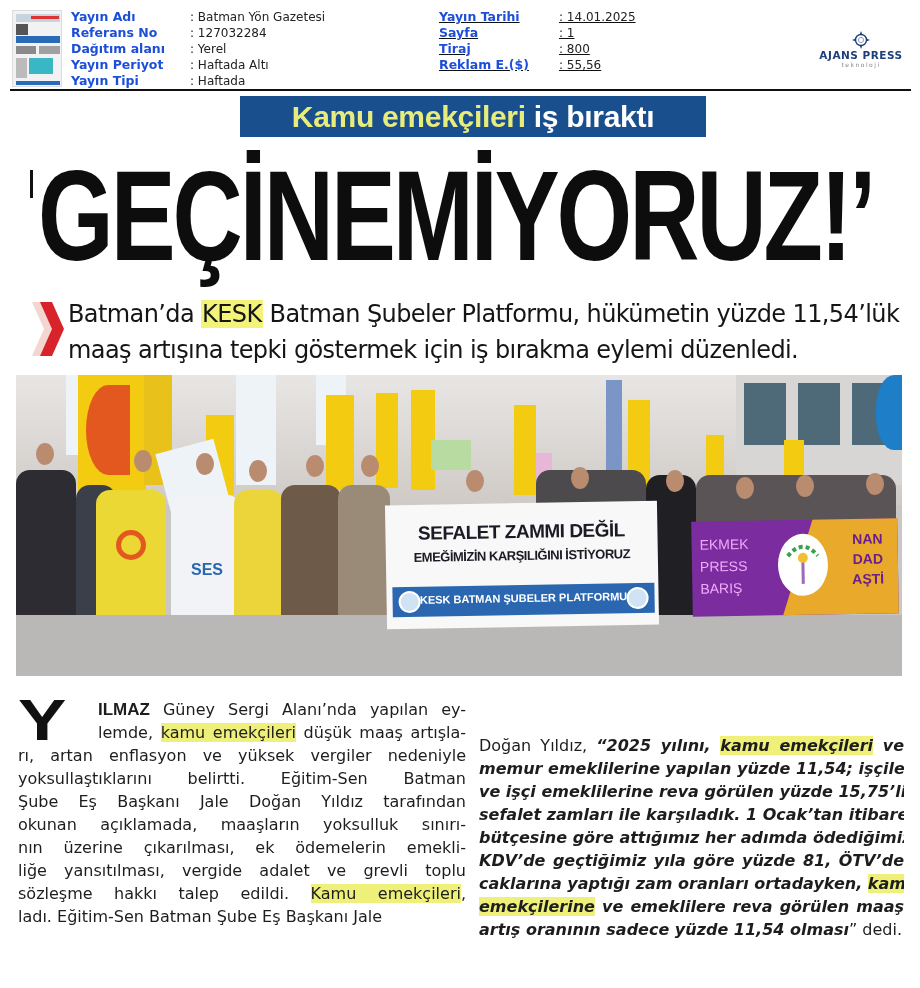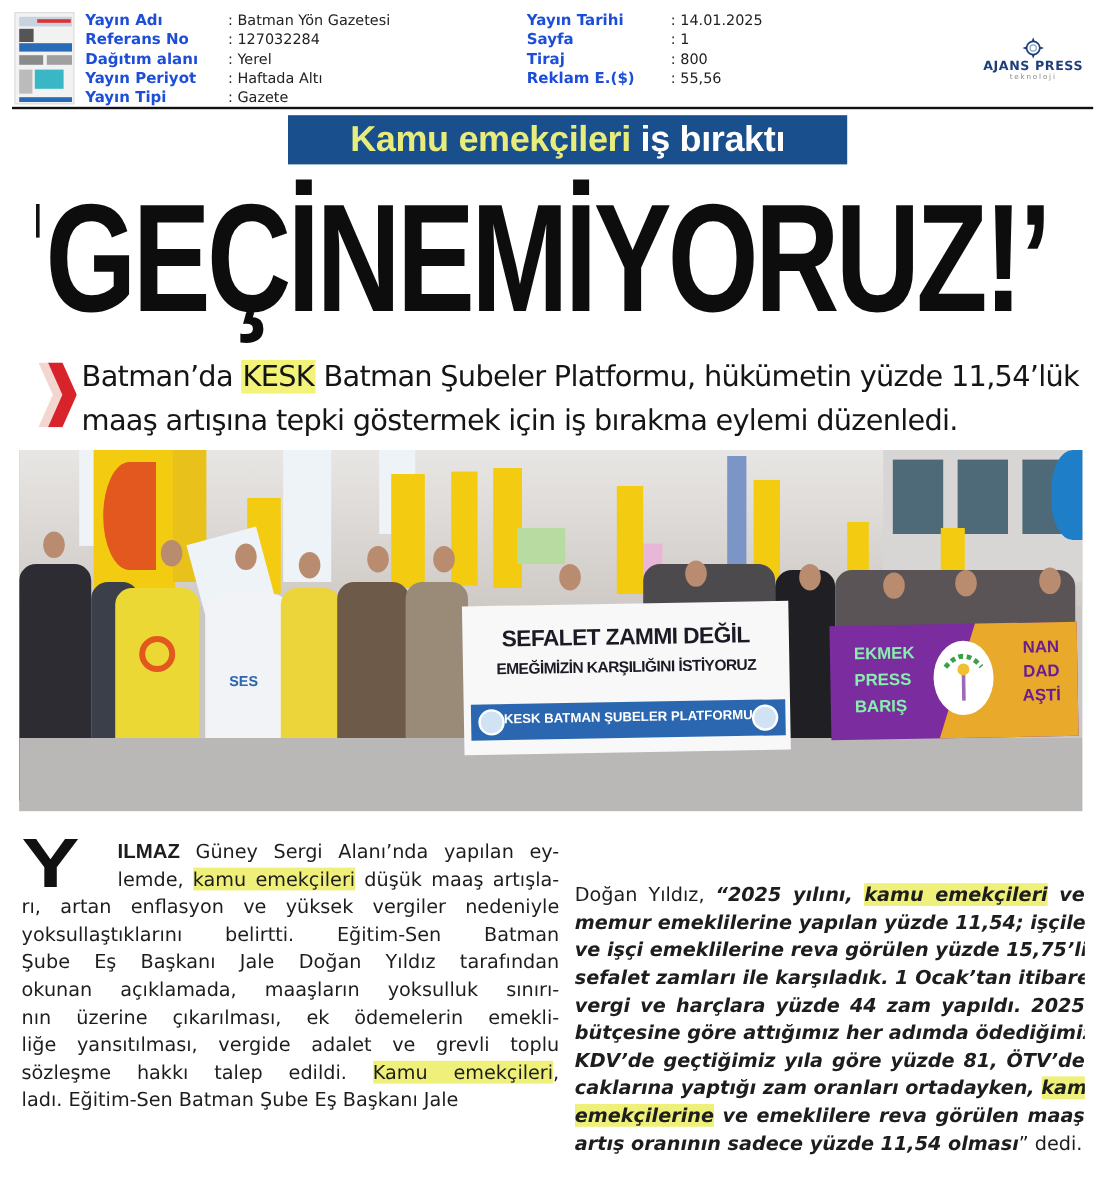--- a/index.html
+++ b/index.html
@@ -17,21 +17,21 @@
   .thumb .t6 { position: absolute; left: 16px; top: 47px; width: 24px; height: 16px; background: #3ab7c4; }
   .thumb .t7 { position: absolute; left: 3px; top: 47px; width: 11px; height: 20px; background: #bbb; }
   .thumb .t8 { position: absolute; left: 3px; top: 70px; width: 44px; height: 4px; background: #2a6bb8; }
 
   .meta { position: absolute; top: 9px; font-size: 12.5px; line-height: 16px; }
   .meta-row { display: flex; height: 16px; white-space: nowrap; }
   .meta .lbl { font-weight: bold; color: #1d4ed8; font-family: "DejaVu Sans", sans-serif; font-size: 12.5px; }
   .meta .val { color: #222; font-family: "DejaVu Sans", sans-serif; font-size: 12px; }
   .meta-left { left: 71px; }
   .meta-left .lbl { width: 119px; }
-  .meta-right { left: 439px; }
+  .meta-right { left: 439px; text-decoration: underline; }
   .meta-right .lbl { width: 120px; }
 
   .logo { position: absolute; left: 812px; top: 31px; width: 98px; height: 42px; text-align: center; }
   .logo-mark { width: 18px; height: 18px; margin: 0 auto; position: relative; }
   .logo-name { font-family: "DejaVu Sans", sans-serif; font-weight: bold; font-size: 10.5px; color: #1d3f7a; letter-spacing: 0.5px; line-height: 12px; }
   .logo-sub { font-family: "DejaVu Sans", sans-serif; font-size: 6px; color: #888; letter-spacing: 1.5px; line-height: 7px; }
 
   .rule { position: absolute; left: 10px; top: 89px; width: 901px; height: 2px; background: #111; }
 
   
@@ -61,21 +61,21 @@
   .photo .person { position: absolute; border-radius: 14px 14px 4px 4px; }
   .photo .head { position: absolute; width: 18px; height: 22px; border-radius: 50%; background: #b98c70; }
   .banner-kesk { position: absolute; left: 370px; top: 128px; width: 272px; height: 124px; background: #f8f8f8; transform: rotate(-1deg); }
   .banner-kesk .l1 { position: absolute; left: 0; top: 18px; width: 100%; text-align: center; font-family: "Liberation Sans", sans-serif; font-weight: bold; font-size: 19px; color: #1b1b25; letter-spacing: -0.5px; }
   .banner-kesk .l2 { position: absolute; left: 0; top: 45px; width: 100%; text-align: center; font-family: "Liberation Sans", sans-serif; font-weight: bold; font-size: 13px; color: #1b1b25; letter-spacing: -0.5px; }
   .banner-kesk .band { position: absolute; left: 6px; top: 82px; width: 262px; height: 30px; background: #2a67b0; }
   .banner-kesk .band span { position: absolute; left: 0; top: 7px; width: 100%; text-align: center; color: #fff; font-family: "Liberation Sans", sans-serif; font-weight: bold; font-size: 11px; }
   .banner-kesk .seal { position: absolute; top: 4px; width: 22px; height: 22px; border-radius: 50%; background: #cfe3f5; border: 2px solid #fff; }
   .banner-dem { position: absolute; left: 676px; top: 145px; width: 206px; height: 95px; background: #7b2c9e; overflow: hidden; transform: rotate(-1deg); }
   .banner-dem .or { position: absolute; left: 105px; top: -10px; width: 140px; height: 120px; background: #e9a92a; transform: skewX(-18deg); }
-  .banner-dem .dl { position: absolute; left: 20px; top: 12px; font-family: "Liberation Sans", sans-serif; font-weight: bold; font-size: 14px; line-height: 22px; color: #86efac; }
+  .banner-dem .dl { position: absolute; left: 8px; top: 12px; font-family: "Liberation Sans", sans-serif; font-weight: normal; font-size: 14px; line-height: 22px; color: #f0abfc; }
   .banner-dem .dr { position: absolute; left: 160px; top: 10px; font-family: "Liberation Sans", sans-serif; font-weight: bold; font-size: 14px; line-height: 20px; color: #6a1e8e; text-align: center; }
   .banner-dem .tree { position: absolute; left: 86px; top: 14px; width: 50px; height: 62px; border-radius: 50%; background: #ffffff; }
 
   
   .col { position: absolute; top: 698px; width: 450px; font-size: 16px; line-height: 23px; color: #1d1d1d; text-align: justify; }
   .col-left { left: 18px; width: 448px; }
   .col-right { left: 479px; width: 425px; margin-top: 36px; }
   .col .ln { display: block; height: 23px; white-space: nowrap; text-align: justify; text-align-last: justify; overflow: hidden; }
   .col .ln.last { text-align-last: left; }
   .col .hl { background: #eef07a; }
@@ -110,21 +110,21 @@
   <div class="meta-row">
     <span class="lbl">Dağıtım alanı</span>
     <span class="val">: Yerel</span>
   </div>
   <div class="meta-row">
     <span class="lbl">Yayın Periyot</span>
     <span class="val">: Haftada Altı</span>
   </div>
   <div class="meta-row">
     <span class="lbl">Yayın Tipi</span>
-    <span class="val">: Gazete</span>
+    <span class="val">: Haftada</span>
   </div>
 </div>
 
 <div class="meta meta-right">
   <div class="meta-row">
     <span class="lbl">Yayın Tarihi</span>
     <span class="val">: 14.01.2025</span>
   </div>
   <div class="meta-row">
     <span class="lbl">Sayfa</span>
@@ -204,21 +204,21 @@
   <div class="wflag" style="left:590px;top:5px;width:16px;height:90px;background:#7b96c6;"></div>
   <div class="flag" style="left:612px;top:25px;width:22px;height:100px;"></div>
   <div class="flag" style="left:690px;top:60px;width:18px;height:75px;"></div>
   <div class="flag" style="left:768px;top:65px;width:20px;height:65px;"></div>
 
   <div class="person" style="left:0;top:95px;width:60px;height:200px;background:#2c2c32;"></div>
   <div class="person" style="left:60px;top:110px;width:40px;height:185px;background:#3a3f4a;"></div>
   <div class="person" style="left:80px;top:115px;width:70px;height:185px;background:#ebd834;"></div>
   <div style="position:absolute;left:100px;top:155px;width:30px;height:30px;border-radius:50%;border:5px solid #e2581e;"></div>
   <div class="person" style="left:155px;top:120px;width:70px;height:180px;background:#f1f3f6;"></div>
-  <div style="position:absolute;left:175px;top:186px;font-family:'Liberation Sans',sans-serif;font-weight:bold;font-size:12px;color:#2a67b0;">SES</div>
+  <div style="position:absolute;left:175px;top:186px;font-family:'Liberation Sans',sans-serif;font-weight:bold;font-size:16px;color:#2a67b0;">SES</div>
   <div class="person" style="left:218px;top:115px;width:50px;height:185px;background:#ecd53a;"></div>
   <div class="person" style="left:265px;top:110px;width:60px;height:190px;background:#6d5a48;"></div>
   <div class="person" style="left:322px;top:110px;width:52px;height:190px;background:#9a8a78;"></div>
   <div class="person" style="left:520px;top:95px;width:110px;height:160px;background:#4c4a4c;"></div>
   <div class="person" style="left:630px;top:100px;width:50px;height:160px;background:#1f1f24;"></div>
   <div class="person" style="left:680px;top:100px;width:200px;height:70px;background:#5a5456;"></div>
   <div class="head" style="left:20px;top:68px;"></div>
   <div class="head" style="left:118px;top:75px;"></div>
   <div class="head" style="left:180px;top:78px;"></div>
   <div class="head" style="left:233px;top:85px;"></div>
@@ -275,19 +275,18 @@
     <span class="ln"><span>nın üzerine çıkarılması, ek ödemelerin emekli-</span></span>
     <span class="ln"><span>liğe yansıtılması, vergide adalet ve grevli toplu</span></span>
     <span class="ln"><span>sözleşme hakkı talep edildi. </span><span class="hl">Kamu emekçileri</span><span>,</span></span>
     <span class="ln last"><span>ladı. Eğitim-Sen Batman Şube Eş Başkanı Jale</span></span>
   </div>
 <div class="col col-right" id="col-right">
     <span class="ln"><span>Doğan Yıldız, </span><span class="ital">“2025 yılını, </span><span class="ital hl">kamu emekçileri</span><span class="ital"> ve</span></span>
     <span class="ln"><span class="ital">memur emeklilerine yapılan yüzde 11,54; işçiler</span></span>
     <span class="ln"><span class="ital">ve işçi emeklilerine reva görülen yüzde 15,75’lik</span></span>
     <span class="ln"><span class="ital">sefalet zamları ile karşıladık. 1 Ocak’tan itibaren</span></span>
-    <span class="ln"><span class="ital">vergi ve harçlara yüzde 44 zam yapıldı. 2025</span></span>
     <span class="ln"><span class="ital">bütçesine göre attığımız her adımda ödediğimiz</span></span>
     <span class="ln"><span class="ital">KDV’de geçtiğimiz yıla göre yüzde 81, ÖTV’de</span></span>
     <span class="ln"><span class="ital">caklarına yaptığı zam oranları ortadayken, </span><span class="ital hl">kamu</span></span>
     <span class="ln"><span class="ital hl">emekçilerine</span><span class="ital"> ve emeklilere reva görülen maaş</span></span>
     <span class="ln last"><span class="ital">artış oranının sadece yüzde 11,54 olması</span><span>” dedi.</span></span>
   </div>
 
 </body></html>

